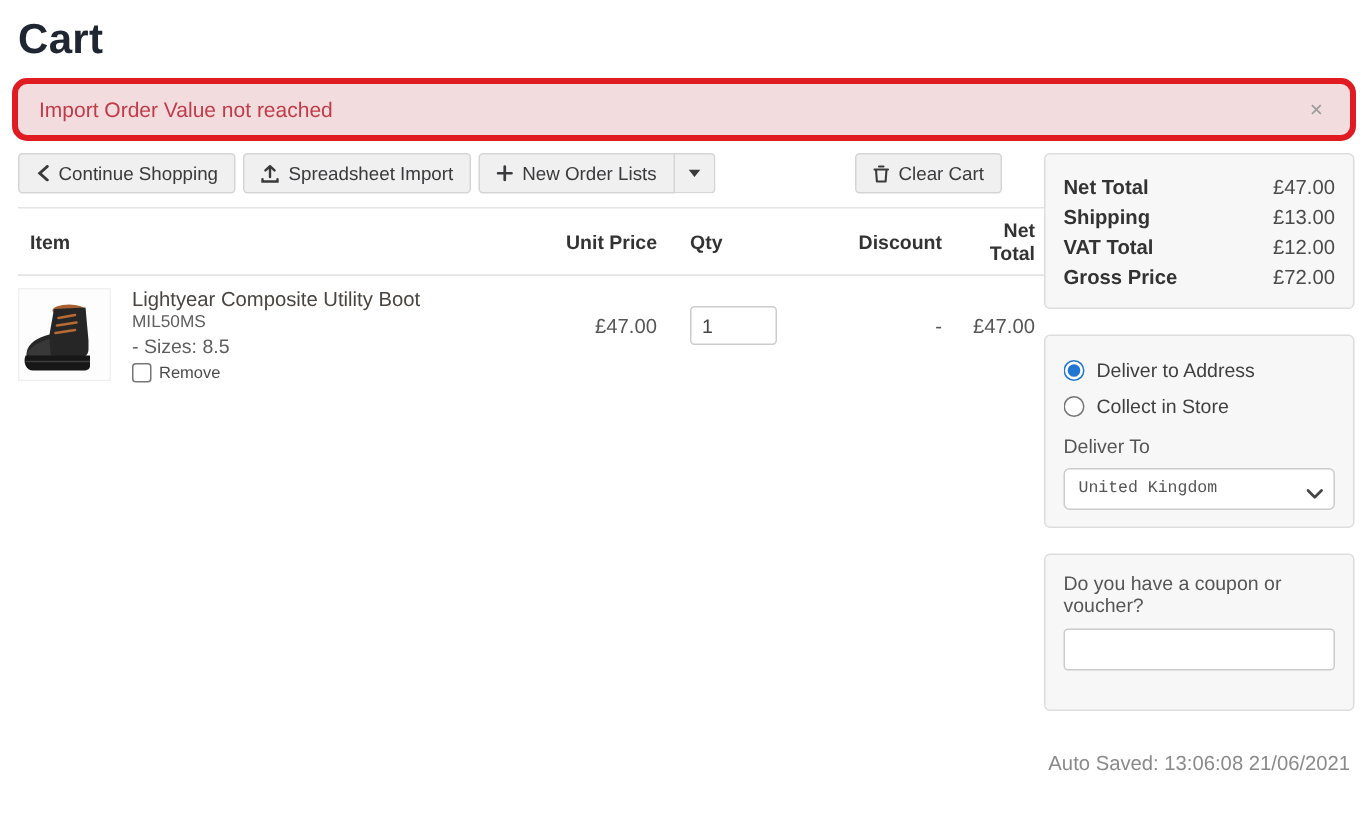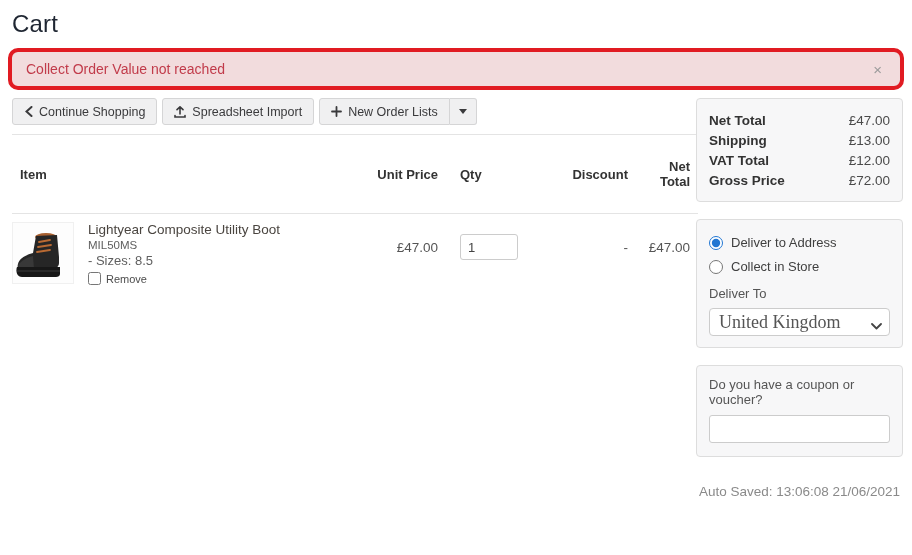--- a/index.html
+++ b/index.html
@@ -1,20 +1,20 @@
 <!DOCTYPE html>
 <html><head>
 <meta charset="utf-8">
 <style>
   * { margin: 0; padding: 0; box-sizing: border-box; }
   html, body { width: 912px; height: 555px; overflow: hidden; background: #fff;
     font-family: "Liberation Sans", sans-serif; color: #3a3a3c; }
   .page { padding: 8px 9px 0 12px; }
 
-  .page-title { font-size: 24px; font-weight: 400; color: #1f2632; letter-spacing: .2px; margin: 2px 0 10px 0; }
+  .page-title { font-size: 28px; font-weight: 700; color: #1f2632; letter-spacing: .2px; margin: 2px 0 10px 0; }
 
   
   .alert { margin: 0 0 0 -4px; width: 896px; border: 4px solid #e11b22; border-radius: 10px;
     background: #f2dcdd; display: flex; align-items: center; justify-content: space-between;
     padding: 8px 14px; height: 42px; }
   .alert-text { color: #c13b4a; font-size: 14px; }
   .alert-close { color: #9b9b9b; font-size: 15px; line-height: 1; cursor: pointer; padding: 0 4px; }
 
   .columns { display: flex; margin-top: 8px; }
   .main-col { width: 656px; flex: none; }
@@ -27,21 +27,21 @@
     cursor: pointer; white-space: nowrap; }
   .btn svg { display: block; }
   .btn-group { display: inline-flex; }
   .btn-group .btn-main { border-top-right-radius: 0; border-bottom-right-radius: 0; justify-content: space-between; }
   .btn-group .btn-caret { border-top-left-radius: 0; border-bottom-left-radius: 0; border-left: none; padding: 5px 9px; }
   .spacer { flex: 1; }
 
   
   table { width: 100%; border-collapse: collapse; margin-top: 9px; table-layout: fixed; }
   thead th { border-top: 1px solid #e4e4e4; border-bottom: 1px solid #e4e4e4;
-    font-size: 13px; font-weight: 700; color: #333; text-align: left; padding: 24px 8px; vertical-align: middle; }
+    font-size: 13px; font-weight: 700; color: #333; text-align: left; padding: 7px 8px; vertical-align: middle; }
   th.r, td.r { text-align: right; }
   col.c-item { width: 346px; } col.c-price { width: 88px; } col.c-qty { width: 110px; }
   col.c-disc { width: 80px; } col.c-net { width: 62px; }
   tbody td { padding: 8px 8px 8px 0; vertical-align: top; font-size: 13.5px; color: #555; }
   tbody td:first-child { padding-left: 0; }
   td.v-mid { padding-top: 26px; }
 
   .item-cell { display: flex; gap: 14px; }
   .item-img { width: 62px; height: 62px; flex: none; background: #fdfdfd; border: 1px solid #f0f0f0; }
   .item-name { font-size: 13.5px; color: #4a4540; margin-bottom: 2px; text-align: right; }
@@ -57,22 +57,22 @@
   .side-box { background: #f7f7f8; border: 1px solid #ddd; border-radius: 4px; padding: 11px 12px; margin-bottom: 17px; }
   .sum-row { display: flex; justify-content: space-between; padding: 2.5px 0; font-size: 13.5px; }
   .sum-label { font-weight: 700; color: #333; }
   .sum-value { color: #4a4a4a; }
 
   .radio-row { display: flex; align-items: center; gap: 8px; margin: 4px 0 9px 0; font-size: 13px; color: #3f3f3f; }
   .radio-row input { width: 14px; height: 14px; accent-color: #2176d2; margin: 0; }
   .deliver-label { font-size: 13px; color: #555; margin: 12px 0 7px 0; }
   .select-wrap { position: relative; }
   .country-select { width: 100%; height: 28px; border: 1px solid #ccc; border-radius: 4px; background: #fff;
-    font-size: 18px; color: #555; padding: 0 24px 0 9px; appearance: none; -webkit-appearance: none;
-    font-family: Liberation Serif, serif; }
+    font-size: 11px; color: #555; padding: 0 24px 0 9px; appearance: none; -webkit-appearance: none;
+    font-family: Liberation Mono, monospace; }
   .select-chevron { position: absolute; right: 8px; top: 8px; pointer-events: none; color: #444; }
 
   .coupon-label { font-size: 13px; color: #555; margin-bottom: 8px; }
   .coupon-input { width: 100%; height: 28px; border: 1px solid #ccc; border-radius: 3px; background: #fff;
     font-size: 13px; padding: 0 8px; font-family: "Liberation Sans", sans-serif; }
 
   .checkout-btn { width: 100%; height: 29px; background: #1b7dc0; color: #fff; border: 1px solid #166da9;
     border-radius: 3px; font-size: 15px; font-weight: 700; display: flex; align-items: center;
     justify-content: center; gap: 7px; cursor: pointer; margin-top: -2px;
     font-family: "Liberation Sans", sans-serif; }
@@ -80,21 +80,21 @@
   .autosave { text-align: center; font-size: 13.5px; color: #8a8a8a; margin: 27px 0 12px 0; }
 </style>
 </head>
 <body>
 
 <div class="page">
 
   <div class="page-title">Cart</div>
 
   <div class="alert">
-    <span class="alert-text">Collect Order Value not reached</span>
+    <span class="alert-text">Import Order Value not reached</span>
     <span class="alert-close">×</span>
   </div>
 
   <div class="columns">
     <div class="main-col">
 
       <div class="toolbar">
         <button class="btn">
           <span>
             <svg width="9" height="11" viewBox="0 0 9 11">
@@ -123,20 +123,28 @@
           </button>
           <button class="btn btn-caret">
             <span>
               <svg width="8" height="5" viewBox="0 0 8 5">
                   <path d="M0 0 h8 L4 5 Z" fill="#3a3a3c"></path>
                 </svg>
             </span>
           </button>
         </span>
         <span class="spacer"></span>
+        <button class="btn">
+          <span>
+            <svg width="11" height="12" viewBox="0 0 11 12">
+                <path d="M1 3 h9 M4 1 h3 M2 3 l.6 8 h5.8 L9 3" fill="none" stroke="#3a3a3c" stroke-width="1.4" stroke-linecap="round" stroke-linejoin="round"></path>
+              </svg>
+          </span>
+          <span>Clear Cart</span>
+        </button>
       </div>
 
       <table>
         <colgroup>
             <col class="c-item">
             <col class="c-price">
             <col class="c-qty">
             <col class="c-disc">
             <col class="c-net">
           </colgroup>
@@ -226,21 +234,21 @@
             <option>United Kingdom</option>
           </select>
           <span class="select-chevron">
             <svg width="11" height="7" viewBox="0 0 11 7">
                 <path d="M1 1 L5.5 5.5 L10 1" fill="none" stroke="#444" stroke-width="1.8" stroke-linecap="round" stroke-linejoin="round"></path>
               </svg>
           </span>
         </div>
       </div>
 
-      <div class="side-box" style="padding-bottom:13px">
+      <div class="side-box" style="padding-bottom:26px">
         <div class="coupon-label">Do you have a coupon or voucher?</div>
         <input class="coupon-input" type="text" value="" style="">
       </div>
 
 
       <div class="autosave">Auto Saved: 13:06:08 21/06/2021</div>
 
     </div>
   </div>
 </div>

